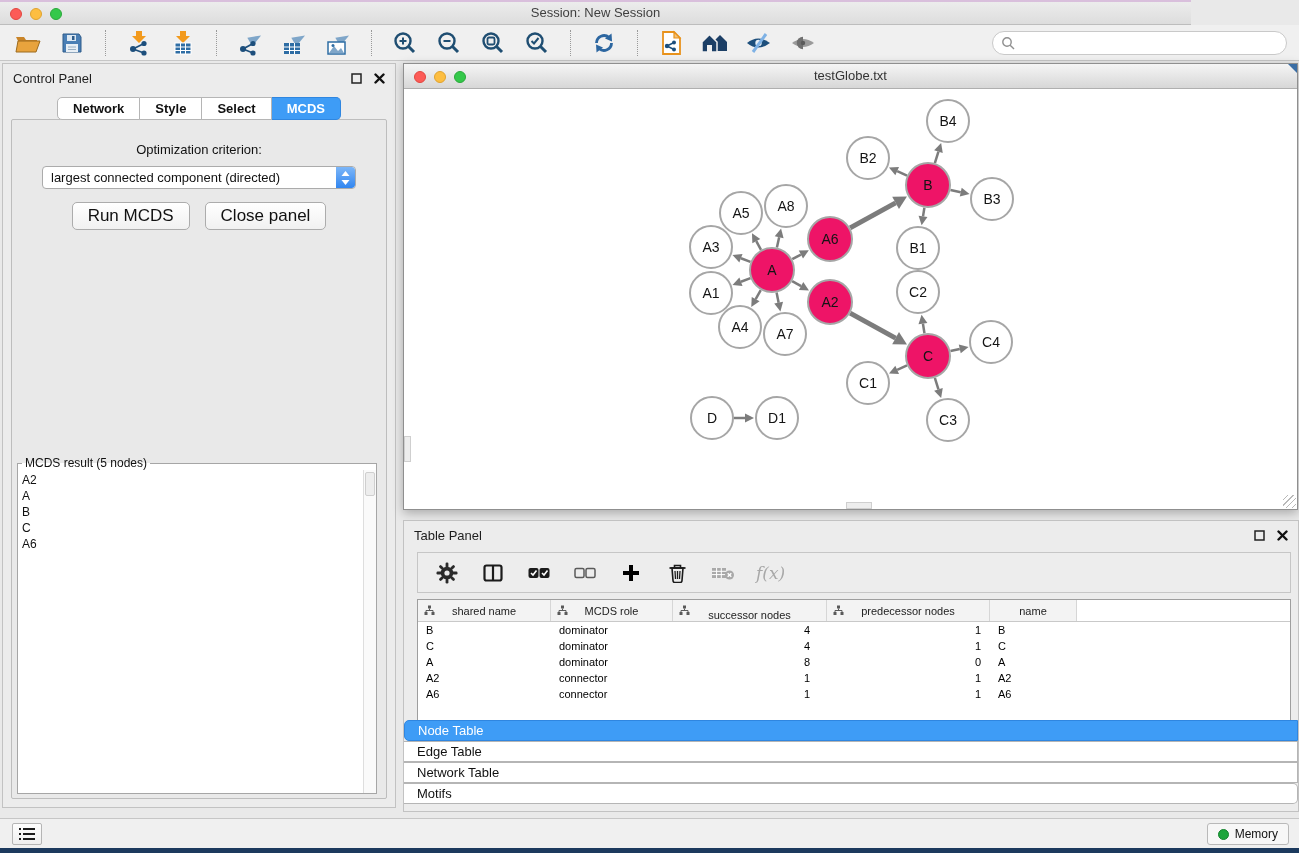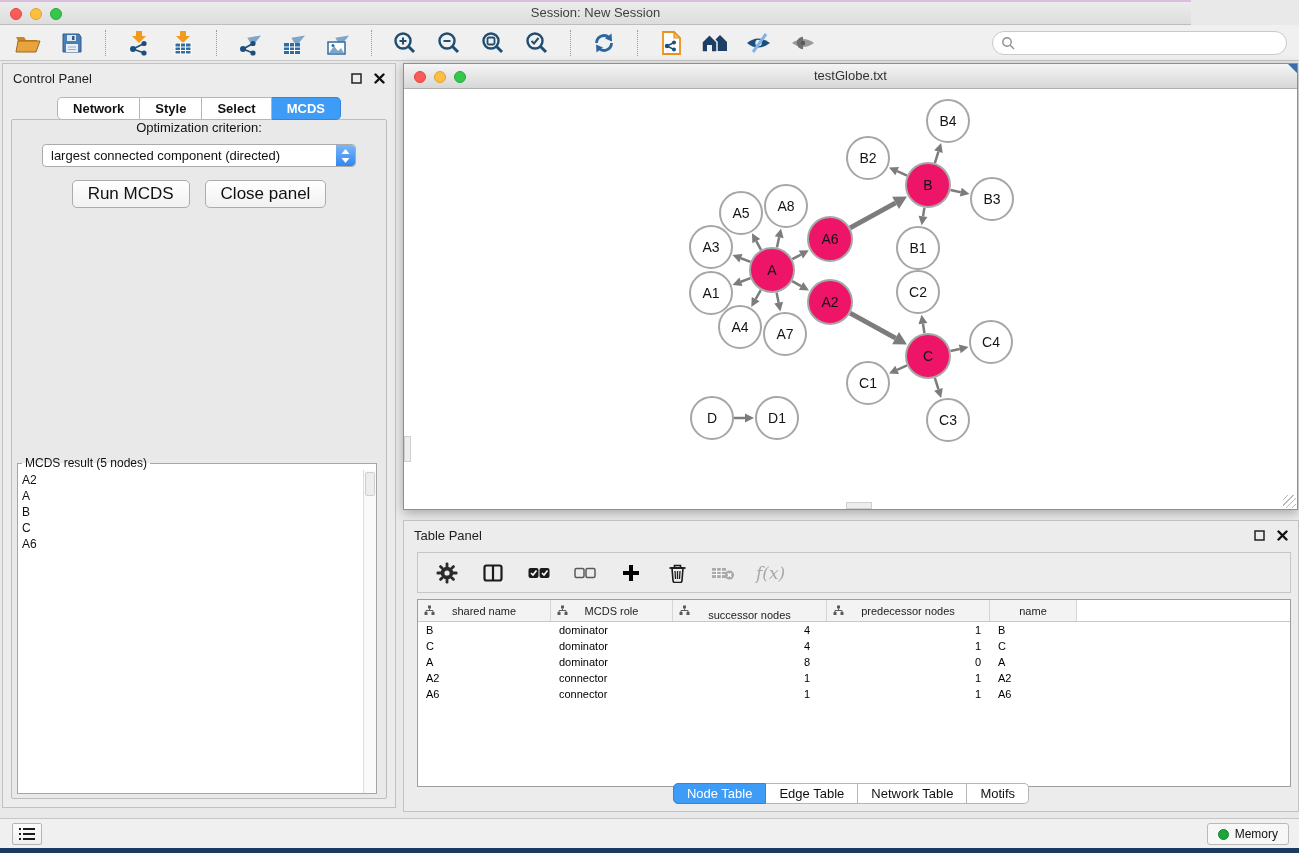--- a/index.html
+++ b/index.html
@@ -32,21 +32,21 @@
   .panel-header .spacer { flex:1; }
   .ph-icon { margin-left:12px; display:flex; align-items:center; }
   .cp-tabs { display:flex; justify-content:center; position:relative; z-index:2; margin-top:5px; }
   .seg-tab { font-size:13px; font-weight:bold; padding:3px 15px; background:#fff; border:1px solid #B5B5B5;
     border-left:none; color:#111; cursor:default; }
   .seg-tab:first-child { border-left:1px solid #B5B5B5; border-radius:5px 0 0 5px; }
   .seg-tab:last-child { border-radius:0 5px 5px 0; }
   .seg-tab.active { background:#3E9CF6; border-color:#2F86E0; color:#fff; }
   .cp-body { position:absolute; left:8px; right:8px; top:55px; bottom:8px;
     border:1px solid #BDBDBD; border-radius:2px; background:#E9E9E9; }
-  .opt-label { text-align:center; font-size:13px; color:#111; }
+  .opt-label { text-align:center; font-size:13px; color:#111; margin-top:22px; }
   .criterion { margin:9px auto 0; width:314px; height:23px; background:#fff; border:1px solid #ABABAB;
     border-radius:4px; display:flex; overflow:hidden; }
   .criterion-text { flex:1; font-size:13px; color:#111; line-height:21px; padding-left:8px; white-space:nowrap; }
   .criterion-stepper { width:19px; background:linear-gradient(#7CB6F8,#3186F0); display:flex;
     align-items:center; justify-content:center; border-radius:0 3px 3px 0; }
   .cp-buttons { display:flex; justify-content:center; gap:15px; margin-top:13px; }
   .btn { background:linear-gradient(#FFFFFF,#F1F1F1); border:1px solid #ACACAC; border-radius:5px;
     font-size:17px; color:#111; padding:3px 15px; }
   .result-box { position:absolute; left:5px; right:9px; top:336px; bottom:4px;
     border:1px solid #A6A6A6; background:#fff; }
@@ -85,21 +85,21 @@
     border:1px solid #9E9E9E; overflow:hidden; }
   .tbl-header { height:22px; display:flex; border-bottom:1px solid #C9C9C9; }
   .tbl-th { background:#F3F3F3; border-right:1px solid #D6D6D6; position:relative; display:flex;
     align-items:center; justify-content:center; font-size:11px; color:#222; flex:0 0 auto; }
   .tbl-th .th-icon { position:absolute; left:6px; top:5px; }
   .tbl-row { height:16px; display:flex; font-size:11px; color:#000; align-items:center; }
   .tbl-cell { flex:0 0 auto; white-space:nowrap; overflow:hidden; }
   .cell-text { padding-left:8px; text-align:left; }
   .cell-num-a { padding-right:17px; text-align:right; }
   .cell-num-b { padding-right:9px; text-align:right; }
-  .tp-tabs { position:absolute; left:0; right:0; bottom:7px; display:flex; justify-content:center; }
+  .tp-tabs { position:absolute; left:0; right:0; bottom:7px; display:flex; justify-content:center;flex-direction:column; }
   .tp-tabs .seg-tab { font-weight:normal; font-size:13px; padding:2px 13px; }
 
   
   .status-bar { position:absolute; left:0; top:818px; width:1299px; height:30px; background:#F0F0F0;
     border-top:1px solid #C6C6C6; }
   .list-btn { position:absolute; left:12px; top:4px; width:30px; height:22px;
     background:linear-gradient(#FDFDFD,#EFEFEF); border:1px solid #B5B5B5; border-radius:2px;
     display:flex; align-items:center; justify-content:center; }
   .memory-btn { position:absolute; right:10px; top:4px; height:22px; padding:0 10px;
     background:#F7F7F7; border:1px solid #B9B9B9; border-radius:3px; display:flex; align-items:center;

